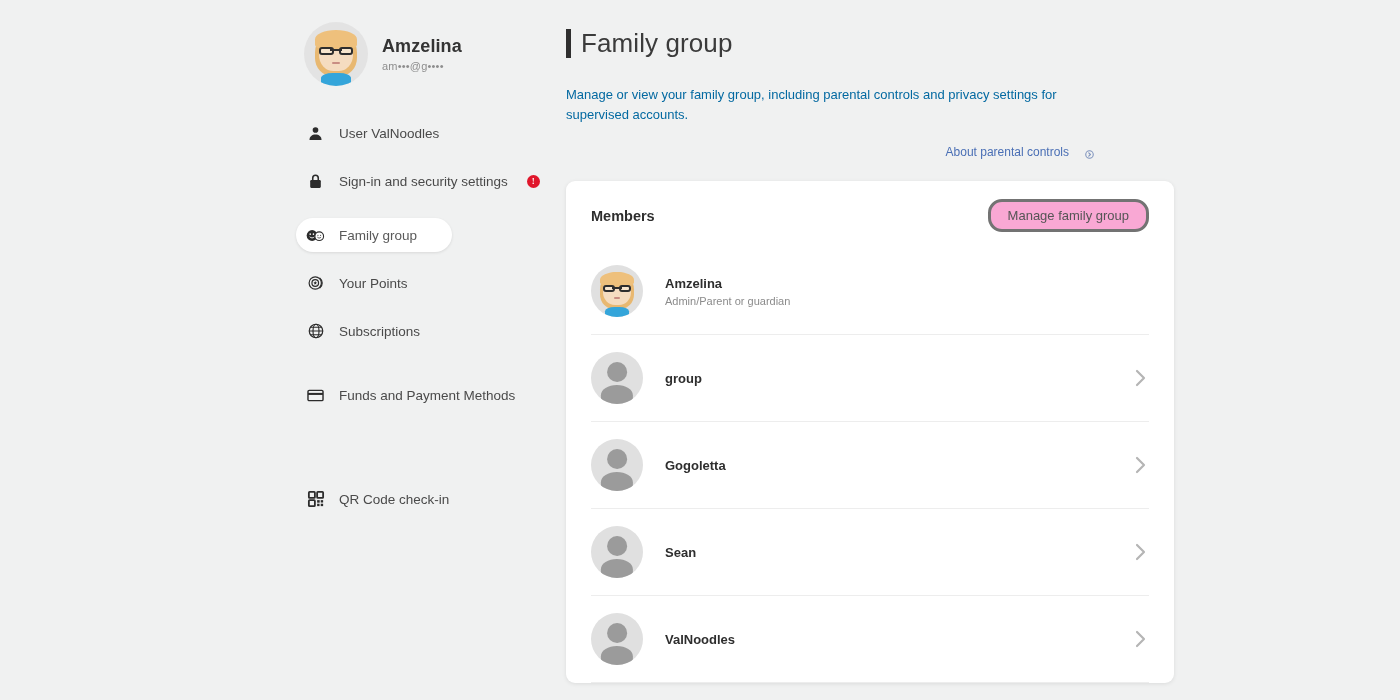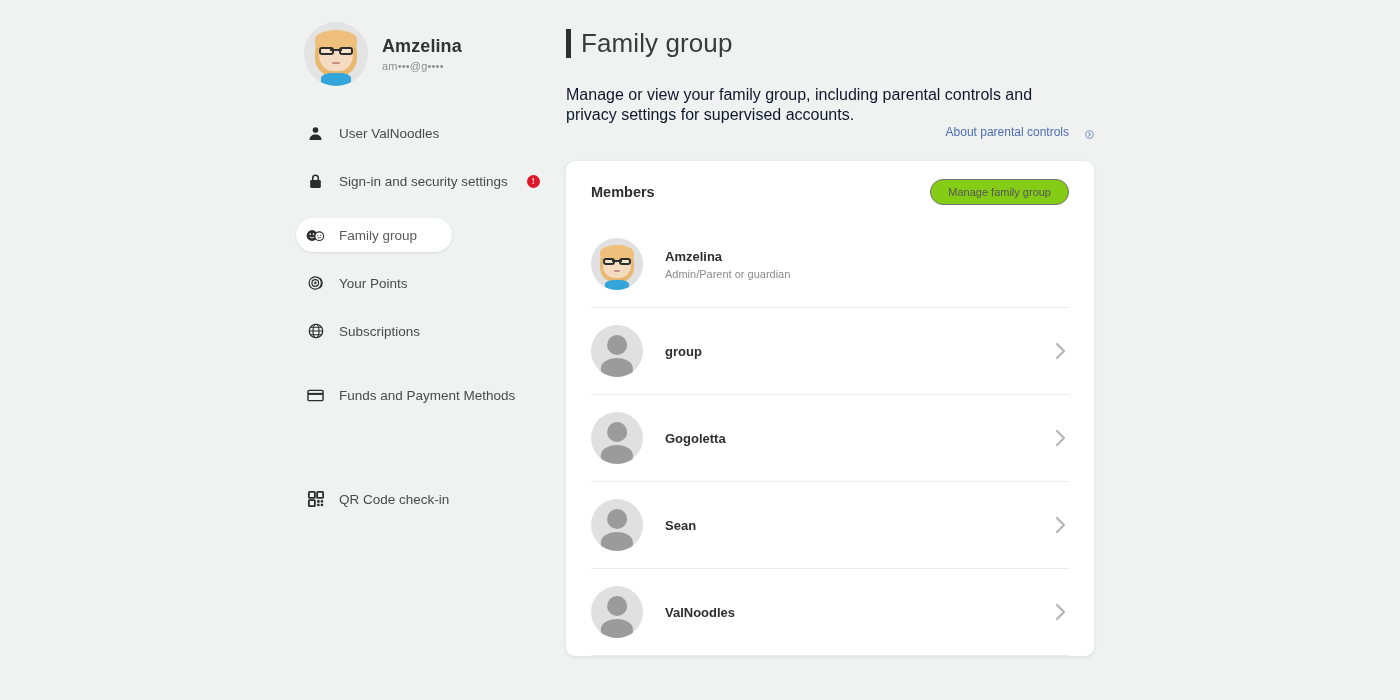--- a/index.html
+++ b/index.html
@@ -198,24 +198,25 @@
     flex: none;
   }
   .title-text {
     font-size: 26px;
     color: #3b3b3b;
     font-weight: normal;
     letter-spacing: .1px;
   }
 
   .page-desc {
-    font-size: 16px;
+    font-size: 13px;
     line-height: 20px;
-    color: #0f172a;
+    color: #0369a1;
     width: 500px;
+    margin-bottom: 20px;
   }
 
   .link-row {
     display: flex;
     justify-content: flex-end;
     width: 528px;
     margin-bottom: 22px;
   }
   .about-link {
     font-size: 12px;
@@ -226,42 +227,42 @@
     cursor: pointer;
   }
   .ext-icon {
     width: 9px;
     height: 9px;
     flex: none;
     color: #7e93bd;
   }
 
   .card {
-    width: 528px;
+    width: 608px;
     background: #fff;
     border-radius: 9px;
     box-shadow: 0 1px 4px rgba(0,0,0,.09);
     overflow: hidden;
   }
   .card-head {
     display: flex;
     align-items: center;
     justify-content: space-between;
     padding: 18px 25px 16px 25px;
   }
   .card-title {
     font-size: 14.5px;
     font-weight: bold;
     color: #2e2e2e;
   }
   .manage-btn {
-    font-size: 11px;
+    font-size: 13px;
     color: #555;
-    background: #84cc16;
-    border: 1px solid #737373;
+    background: #f9a8d4;
+    border: 3px solid #737373;
     border-radius: 14px;
     padding: 6px 17px;
     cursor: pointer;
     font-family: "Liberation Sans", sans-serif;
     white-space: nowrap;
   }
 
   .member-row {
     display: flex;
     align-items: center;

